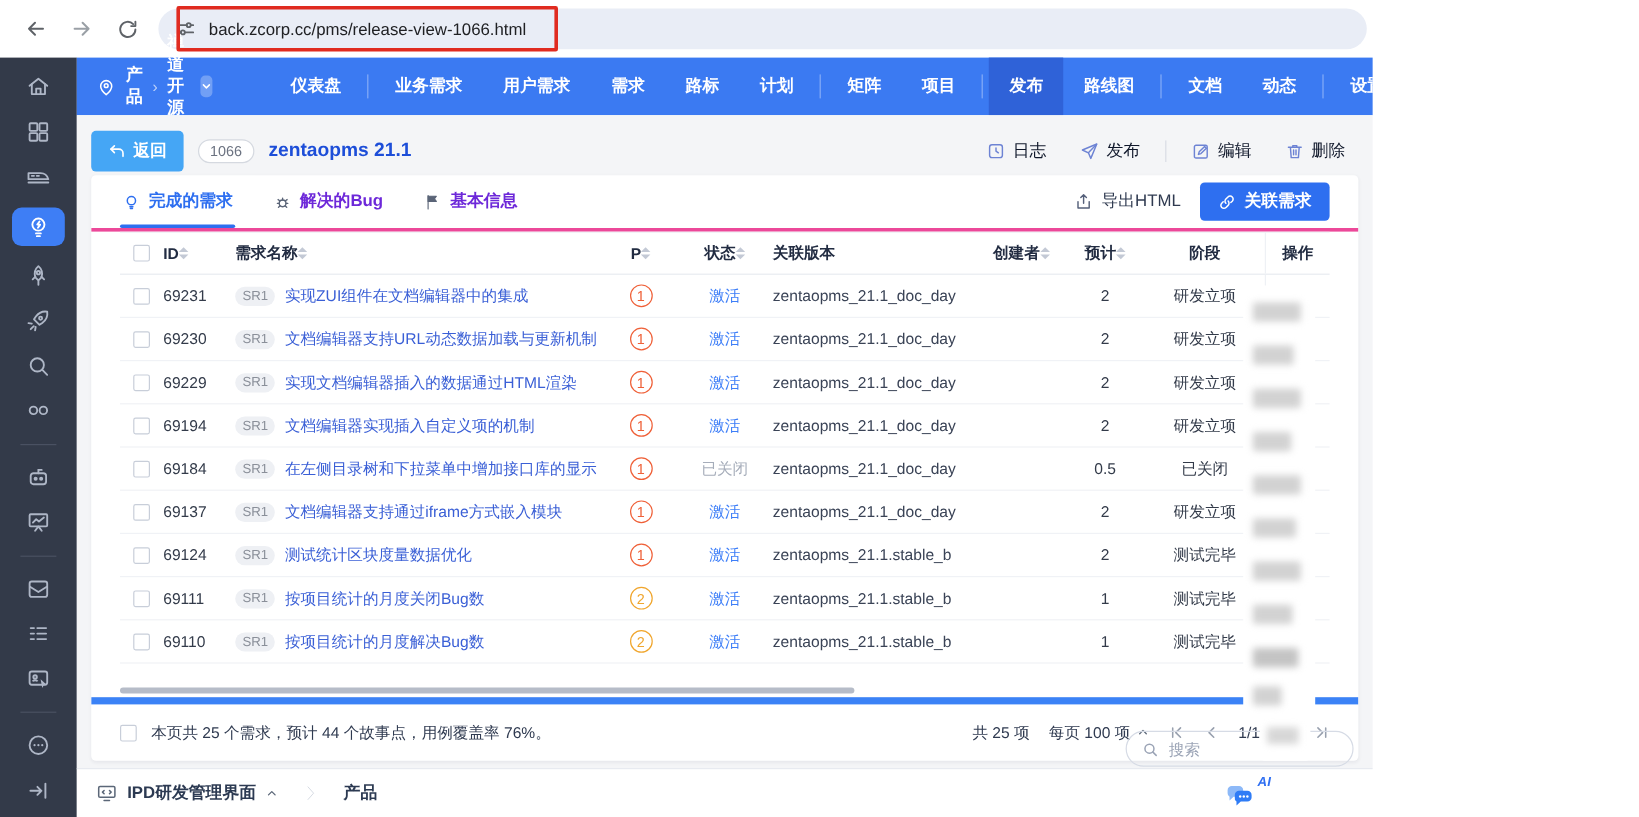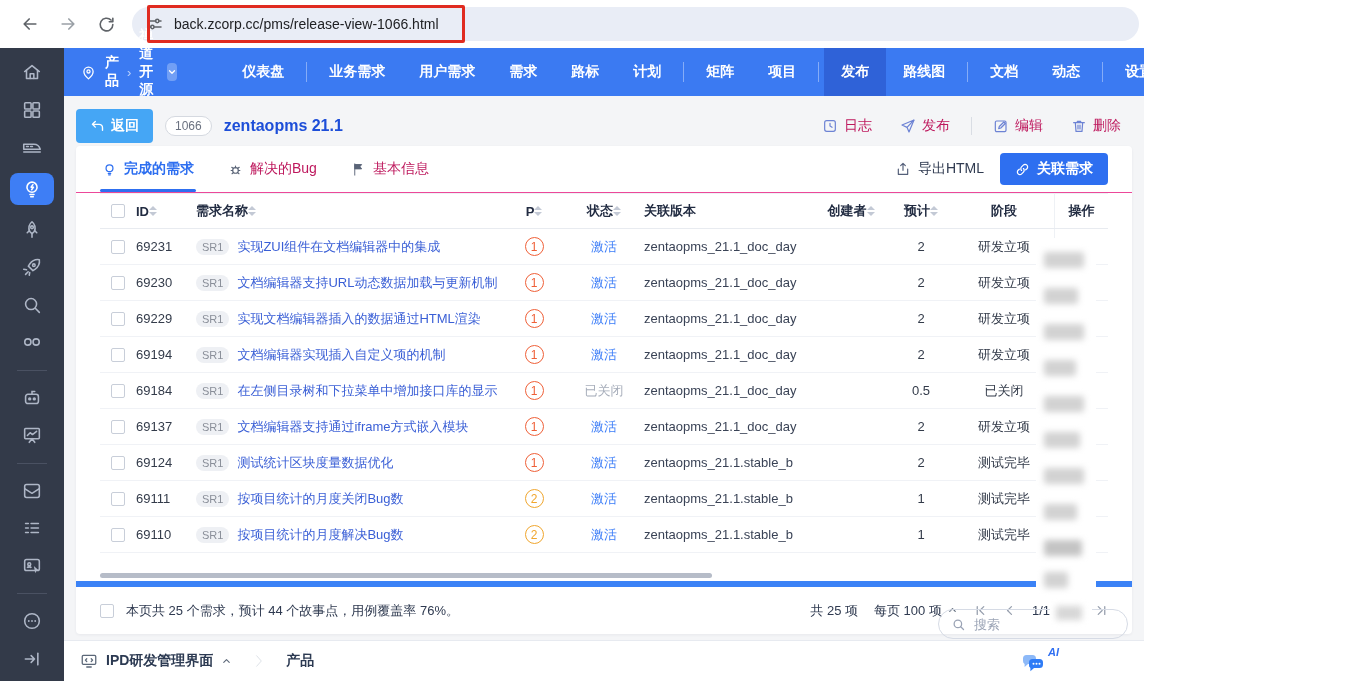--- a/index.html
+++ b/index.html
@@ -47,27 +47,27 @@
   .bell-badge { position:absolute; top:-8px; right:-13px; background:#f5483b; color:#fff; font-size:10px; font-weight:bold; line-height:1; padding:2px 4px; border-radius:8px; }
   .user-avatar { width:30px; height:30px; border-radius:50%; background:#93b849; color:#fff; font-size:11px; display:flex; align-items:center; justify-content:center; letter-spacing:-1px; }
 
   
   .content { flex:1; background:#f4f5f7; padding:10px 12px 6px; display:flex; flex-direction:column; min-height:0; }
   .page-header { height:40px; display:flex; align-items:center; gap:12px; flex:0 0 auto; }
   .back-btn { height:34px; background:#45a6f5; color:#fff; border:none; border-radius:4px; font-size:14px; font-weight:bold; display:flex; align-items:center; gap:6px; padding:0 14px; cursor:pointer; }
   .id-pill { border:1px solid #d5d9e0; background:#fff; color:#6b7280; border-radius:999px; font-size:12px; padding:2px 9px; }
   .page-title { font-size:16px; font-weight:bold; color:#1d4ed8; }
   .header-actions { margin-left:auto; display:flex; align-items:center; gap:6px; }
-  .h-action { display:flex; align-items:center; gap:6px; font-size:14px; color:#be185d; padding:0 11px; cursor:pointer; }
+  .h-action { display:flex; align-items:center; gap:6px; font-size:14px; color:#0f172a; padding:0 11px; cursor:pointer; }
   .h-action .ic { color:#6d83d4; display:flex; }
   .h-sep { width:1px; height:18px; background:#d9dde4; margin:0 4px; }
 
   .card { flex:1; background:#fff; border-radius:4px; box-shadow:0 1px 3px rgba(30,40,60,.06); display:flex; flex-direction:column; min-height:0; overflow:hidden; margin-bottom:0; }
-  .tabs-row { height:47px; border-bottom:1px solid #ec4899; display:flex; align-items:stretch; padding:0 24px; flex:0 0 auto; }
-  .tab { position:relative; display:flex; align-items:center; gap:7px; font-size:14px; color:#be185d; padding:0 2px; margin-right:30px; cursor:pointer; }
+  .tabs-row { height:47px; border-bottom:3px solid #ec4899; display:flex; align-items:stretch; padding:0 24px; flex:0 0 auto; }
+  .tab { position:relative; display:flex; align-items:center; gap:7px; font-size:14px; color:#6d28d9; padding:0 2px; margin-right:30px; cursor:pointer;font-weight:bold; }
   .tab .ic { color:#5a6477; display:flex; }
   .tab.active { color:#2e6ff0; font-weight:bold; }
   .tab.active .ic { color:#2e6ff0; }
   .tab.active::after { content:""; position:absolute; left:0; right:0; bottom:0; height:3px; background:#2e6ff0; border-radius:2px; }
   .tabs-right { margin-left:auto; display:flex; align-items:center; gap:16px; }
   .export-btn { display:flex; align-items:center; gap:7px; font-size:14px; color:#2f3a50; cursor:pointer; }
   .export-btn .ic { color:#55607a; display:flex; }
   .link-btn { height:32px; background:#2e6ff0; color:#fff; border:none; border-radius:4px; font-size:14px; font-weight:bold; display:flex; align-items:center; gap:7px; padding:0 15px; cursor:pointer; }
 
   

